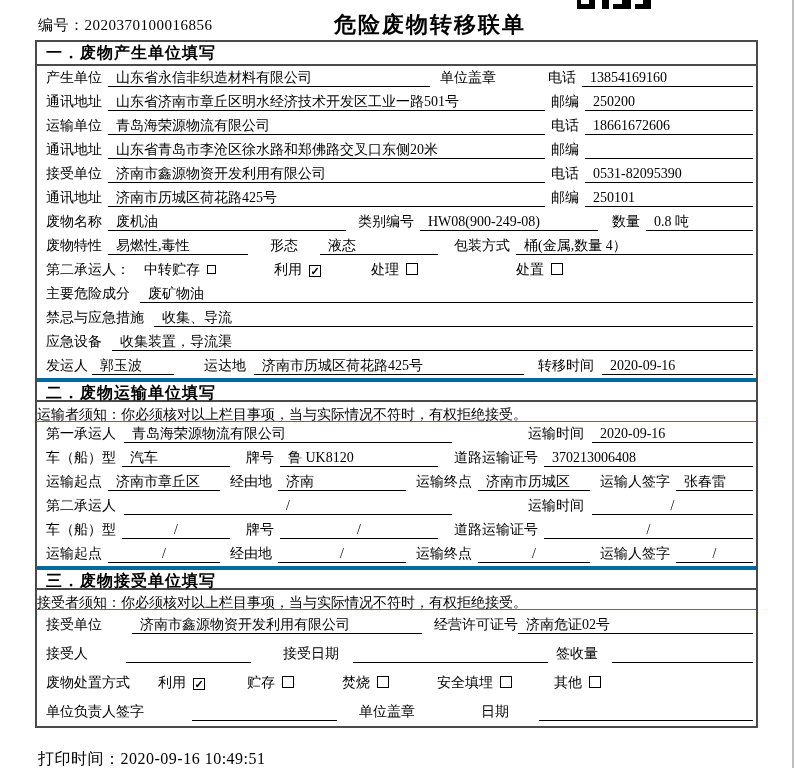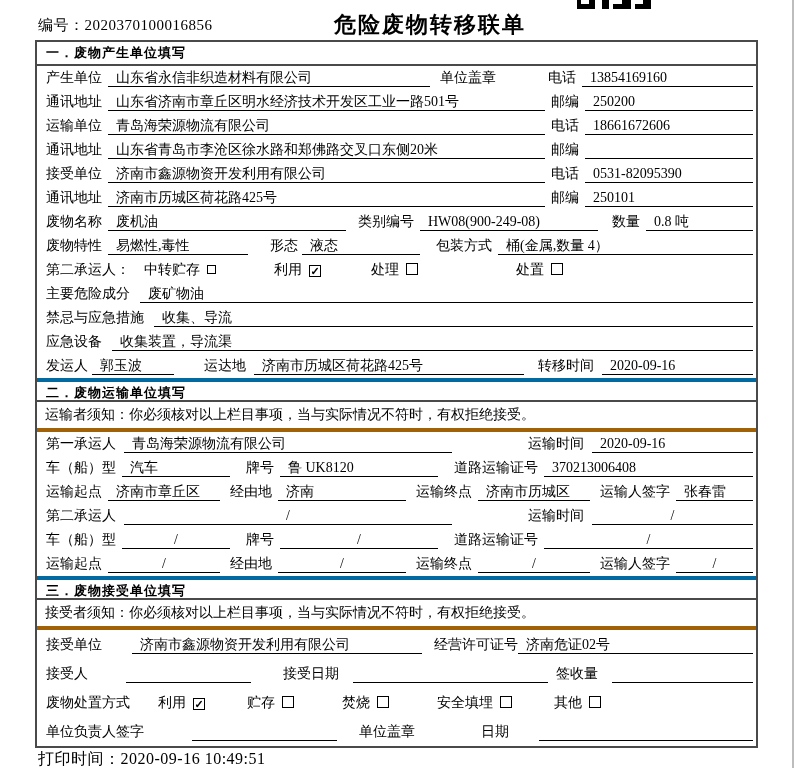--- a/index.html
+++ b/index.html
@@ -9,24 +9,24 @@
   .page-edge { position:absolute; top:0; bottom:0; right:2px; width:2px; background:#bdbdbd; }
 
   
   .serial { position:absolute; left:38px; top:16px; font-size:15px; letter-spacing:.5px; }
   .doc-title { position:absolute; left:334px; top:10px; font-size:22px; font-weight:bold; letter-spacing:2px; }
   .qr { position:absolute; left:577px; top:0; width:78px; height:9px; }
   .qr i { position:absolute; background:#000; }
 
   
   .form { position:absolute; left:35px; top:40px; width:723px; border:2px solid #4a4a4a; background:#fff; }
-  .sec-h { font-weight:bold; font-size:13px; height:24px; line-height:22px; padding-left:9px;
+  .sec-h { font-weight:bold; font-size:16px; height:24px; line-height:22px; padding-left:9px;
            border-bottom:2px solid #4a4a4a; letter-spacing:1px; }
   .sec-h.mid { border-top:4px solid #0369a1; }
-  .notice { height:30px; line-height:25px; padding-left:8px; border-bottom:4px solid #a16207; }
+  .notice { height:20px; line-height:25px; border-bottom:1px solid #a16207; }
 
   .row { display:flex; align-items:flex-end; height:24px; padding:0 3px 3px 9px; }
   .row.tall { height:29px; padding-bottom:5px; }
   .lb { white-space:nowrap; flex:none; }
   .u { border-bottom:1px solid #000; height:18px; line-height:18px; padding:0 4px 0 8px;
        white-space:nowrap; flex:none; overflow:visible; }
   .u.fill { flex:1 1 auto; }
   .u.c { text-align:center; padding:0; }
 
   .cb { display:inline-block; width:12px; height:12px; border:1px solid #000; margin-left:7px;
@@ -108,21 +108,21 @@
     <span class="lb" style="margin-left:12px">类别编号</span>
     <span class="u" style="width:178px;margin-left:6px">HW08(900-249-08)</span>
     <span class="lb" style="margin-left:14px">数量</span>
     <span class="u fill" style="margin-left:6px">0.8 吨</span>
   </div>
 
   <div class="row">
     <span class="lb">废物特性</span>
     <span class="u" style="width:140px;margin-left:6px">易燃性,毒性</span>
     <span class="lb" style="margin-left:22px">形态</span>
-    <span class="u" style="width:118px;margin-left:4px">液态</span>
+    <span class="u" style="width:118px;margin-left:22px">液态</span>
     <span class="lb" style="margin-left:16px">包装方式</span>
     <span class="u fill" style="margin-left:6px">桶(金属,数量 4）</span>
   </div>
 
   <div class="row">
     <span class="lb">第二承运人：</span>
     <span class="opt" style="margin-left:14px"><span>中转贮存</span><span class="cb sm"></span></span>
     <span class="opt" style="margin-left:58px"><span>利用</span><span class="cb">✓</span></span>
     <span class="opt" style="margin-left:50px"><span>处理</span><span class="cb"></span></span>
     <span class="opt" style="margin-left:98px"><span>处置</span><span class="cb"></span></span>

